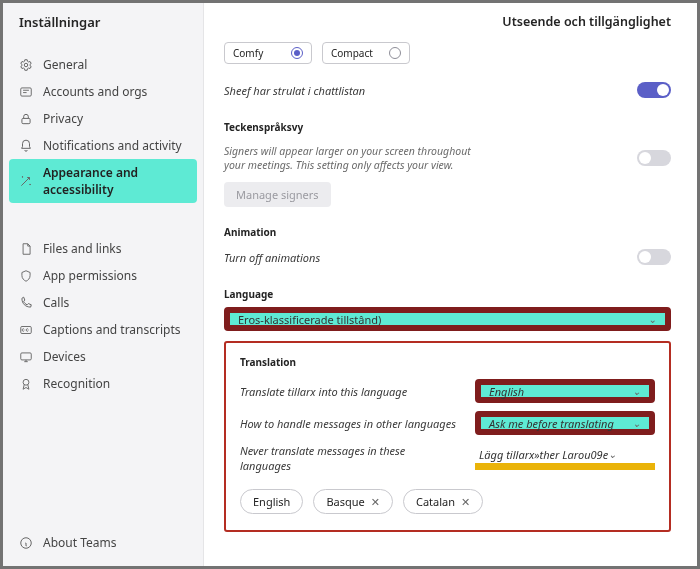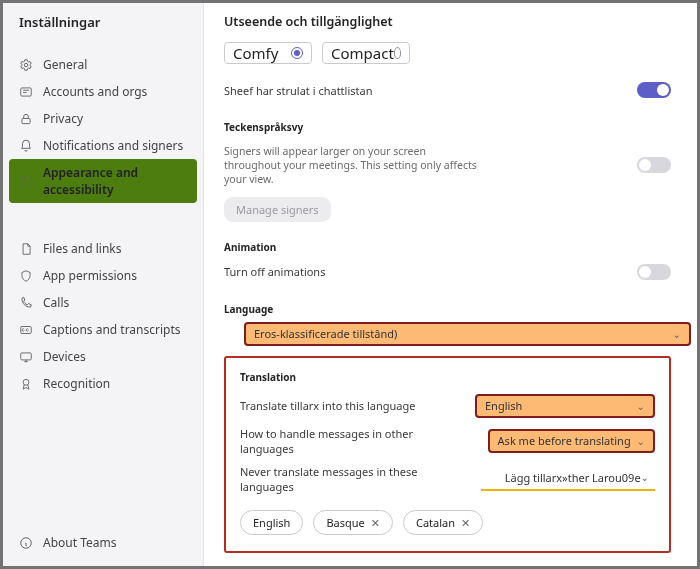--- a/index.html
+++ b/index.html
@@ -4,49 +4,49 @@
 <style>
   * { box-sizing: border-box; margin: 0; padding: 0; }
   body { font-family: "Segoe UI", -apple-system, system-ui, sans-serif; font-size: 12px; color: #242424; background: #fff; }
   .frame { width: 700px; height: 569px; border: 3px solid #737373; overflow: hidden; display: flex; flex-direction: column; }
   .body { flex: 1; display: flex; overflow: hidden; }
   
   .sidebar { width: 201px; background: #f4f4f6; border-right: 1px solid #e5e5e7; display: flex; flex-direction: column; gap: 8px; }
   .sb-title { font-size: 13px; font-weight: 600; padding: 10px 16px 8px; color: #252525; }
   .sb-list { padding: 4px 6px; }
   .sb-item { display: flex; align-items: center; gap: 10px; padding: 5px 10px; border-radius: 4px; color: #444; cursor: pointer; }
-  .sb-item.active { background: #4d7c0f; font-weight: 600; color: #222; }
+  .sb-item.active { background: #5eead4; font-weight: 600; color: #222; }
   .sb-item .icon { width: 14px; height: 14px; display: inline-flex; align-items: center; justify-content: center; color: #666; }
   .sb-sep { height: 8px; }
   .sb-footer { margin-top: auto; padding: 8px 6px 10px; }
   
   .main { flex: 1; overflow-y: auto; padding: 0 26px 18px 20px; }
-  .main h1 { font-size: 12.5px; font-weight: 600; padding: 10px 0 6px; color: #242424; }
+  .main h1 { font-size: 12.5px; font-weight: 600; padding: 10px 0 6px; color: #242424; text-align: right; }
   .section-title { font-size: 10px; font-weight: 700; margin-top: 18px; margin-bottom: 6px; }
   .subtext { font-size: 10.5px; color: #6b6b6b; line-height: 1.35; }
-  .row { display: flex; align-items: center; justify-content: space-between; gap: 16px; padding: 4px 0; }
+  .row { display: flex; align-items: center; justify-content: space-between; gap: 16px; padding: 4px 0; font-style: italic; }
   .row .label { font-size: 11px; color: #3a3a3a; }
-  .select { width: 180px; height: 24px; border: 2px solid #7f1d1d; border-radius: 4px; background: #fdba74; display: flex; align-items: center; justify-content: space-between; padding: 0 8px; font-size: 11px; color: #333; cursor: pointer; margin-left: 20px; }
+  .select { width: 180px; height: 24px; border: 6px solid #7f1d1d; border-radius: 4px; background: #5eead4; display: flex; align-items: center; justify-content: space-between; padding: 0 8px; font-size: 11px; color: #333; cursor: pointer; }
   .select.full { width: 100%; }
   .chev { color: #666; font-size: 10px; }
   .toggle { width: 34px; height: 16px; border-radius: 10px; position: relative; cursor: pointer; background: #d7d7dd; }
   .toggle .knob { position: absolute; top: 2px; left: 2px; width: 12px; height: 12px; background: #fff; border-radius: 50%; transition: .15s; }
   .toggle.on { background: #5b5fc7; }
   .toggle.on .knob { left: 20px; }
-  .btn-disabled { display: inline-block; margin-top: 6px; padding: 5px 12px; background: #ececef; color: #9a9aa0; border-radius: 9px; font-size: 11px; cursor: not-allowed; }
+  .btn-disabled { display: inline-block; margin-top: 6px; padding: 5px 12px; background: #ececef; color: #9a9aa0; border-radius: 4px; font-size: 11px; cursor: not-allowed; }
   .density { display: flex; gap: 10px; margin-top: 6px; }
-  .density-opt { width: 88px; height: 22px; border: 1px solid #c9c9ce; border-radius: 4px; display: flex; align-items: center; justify-content: space-between; padding: 0 8px; font-size: 15px; cursor: pointer; }
+  .density-opt { width: 88px; height: 22px; border: 1px solid #c9c9ce; border-radius: 4px; display: flex; align-items: center; justify-content: space-between; padding: 0 8px; font-size: 10px; cursor: pointer; }
   .radio { width: 12px; height: 12px; border-radius: 50%; border: 1.5px solid #8e8e98; position: relative; }
   .radio.on { border-color: #5b5fc7; }
   .radio.on::after { content: ""; position: absolute; inset: 2px; background: #5b5fc7; border-radius: 50%; }
   .chips { display: flex; gap: 10px; margin-top: 12px; }
   .chip { border: 1px solid #c9c9ce; border-radius: 14px; padding: 4px 12px; font-size: 11px; display: flex; align-items: center; gap: 6px; cursor: default; }
   .chip .x { cursor: pointer; color: #666; font-size: 11px; }
   .hl-box { border: 2px solid #b42d22; border-radius: 3px; padding: 12px 14px 16px; margin-top: 10px; }
-  .input-like { width: 180px; height: 24px; border: none; border-bottom: 2px solid #eab308; display: flex; align-items: center; justify-content: flex-end; padding: 0 6px 1px 4px; font-size: 11px; color: #333; cursor: text; }
+  .input-like { width: 180px; height: 24px; border: none; border-bottom: 7px solid #eab308; display: flex; align-items: center; justify-content: flex-start; padding: 0 6px 1px 4px; font-size: 11px; color: #333; cursor: text; }
   
   .main::-webkit-scrollbar { width: 8px; }
   .main::-webkit-scrollbar-thumb { background: #d0d0d6; border-radius: 4px; }
   svg { display: block; }
 </style>
 </head>
 <body>
 
 <div class="frame">
   <div class="body">
@@ -82,21 +82,21 @@
             </span>
           <span>Privacy</span>
         </div>
         <div class="sb-item">
           <span class="icon">
               <svg width="14" height="14" viewBox="0 0 24 24" fill="none" stroke="currentColor" stroke-width="1.7">
                 <path d="M6 8a6 6 0 1 1 12 0v5l1.5 3h-15L6 13Z"></path>
                 <path d="M10 19a2 2 0 0 0 4 0"></path>
               </svg>
             </span>
-          <span>Notifications and signers</span>
+          <span>Notifications and activity</span>
         </div>
         <div class="sb-item active">
           <span class="icon">
               <svg width="14" height="14" viewBox="0 0 24 24" fill="none" stroke="currentColor" stroke-width="1.7">
                 <path d="M4 20 18 6M14 6h4v4M6 4v2M5 5h2M19 17v2M18 18h2"></path>
               </svg>
             </span>
           <span>Appearance and accessibility</span>
         </div>
       </div>

